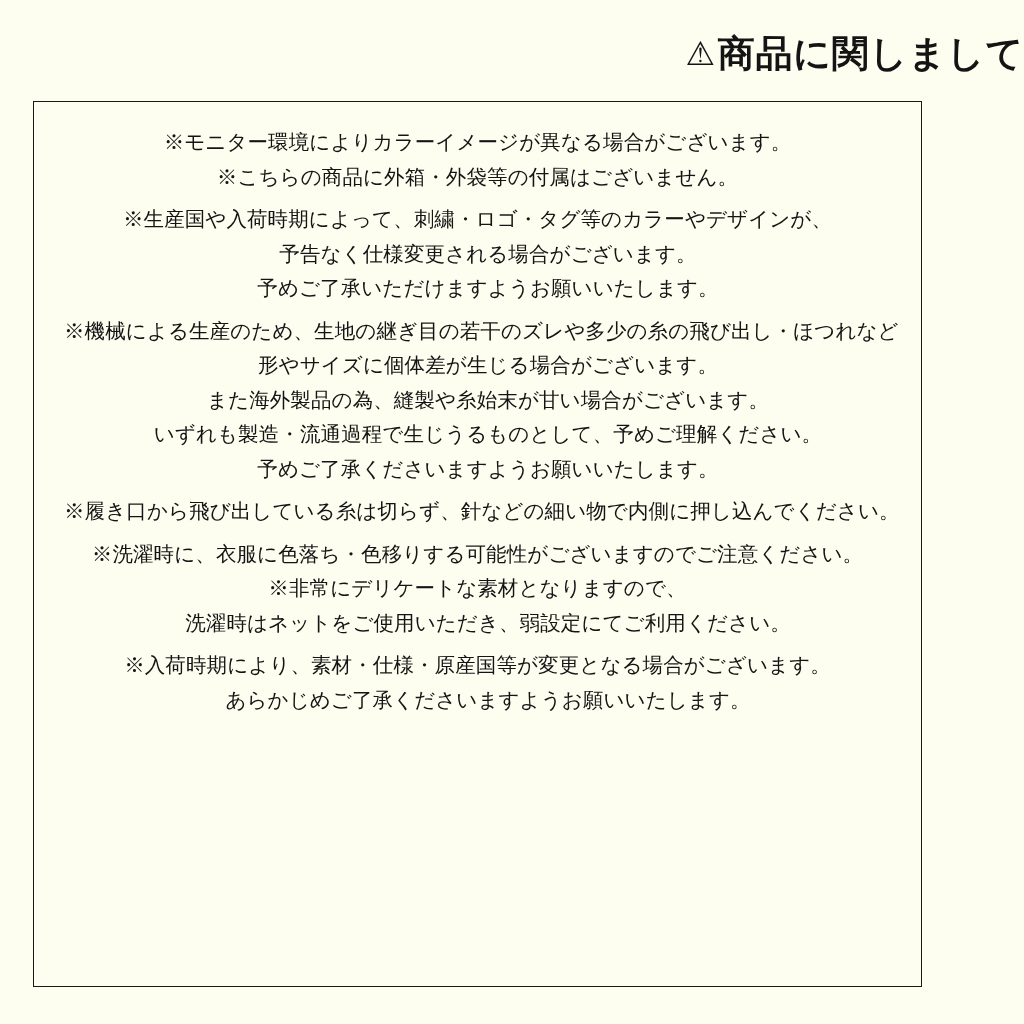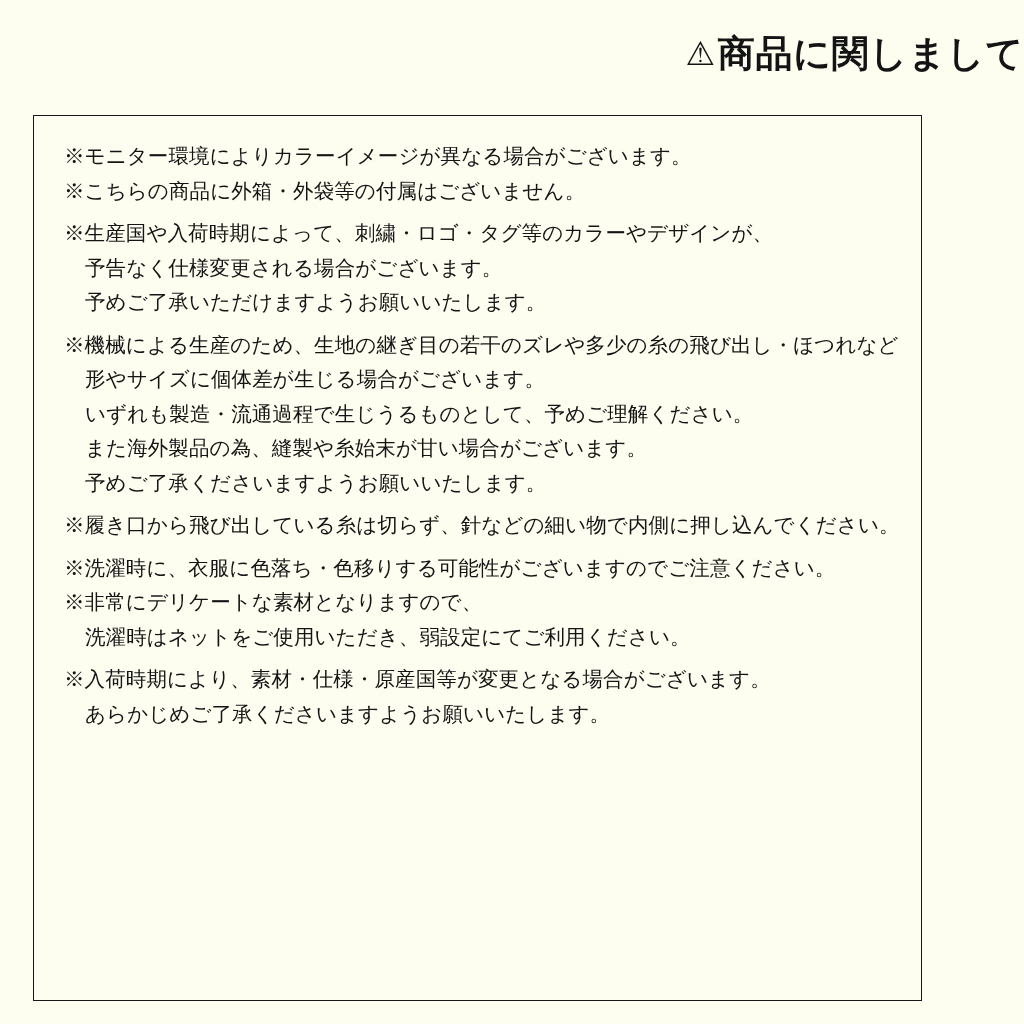--- a/index.html
+++ b/index.html
@@ -36,26 +36,27 @@
   .title .warn-icon {
     font-size: 33px;
     font-weight: normal;
     display: inline-block;
     vertical-align: 0.02em;
     margin-right: 2px;
   }
   .frame {
     position: absolute;
     left: 33px;
-    top: 115px;
+    top: 101px;
     width: 889px;
     height: 886px;
     box-sizing: border-box;
     border: 1.5px solid #181818;
     background: transparent;
+    text-align: center;
   }
   .body-text {
     padding: 30px 30px 0 30px;
     font-size: 20.5px;
     line-height: 1.0;
     color: #141414;
   }
   .block {
     margin-bottom: 22px;
   }
@@ -93,22 +94,22 @@
 
       <div class="block">
         <div class="line">※生産国や入荷時期によって、刺繍・ロゴ・タグ等のカラーやデザインが、</div>
         <div class="line indent">予告なく仕様変更される場合がございます。</div>
         <div class="line indent">予めご了承いただけますようお願いいたします。</div>
       </div>
 
       <div class="block">
         <div class="line">※機械による生産のため、生地の継ぎ目の若干のズレや多少の糸の飛び出し・ほつれなど</div>
         <div class="line indent">形やサイズに個体差が生じる場合がございます。</div>
+        <div class="line indent">また海外製品の為、縫製や糸始末が甘い場合がございます。</div>
         <div class="line indent">いずれも製造・流通過程で生じうるものとして、予めご理解ください。</div>
-        <div class="line indent">また海外製品の為、縫製や糸始末が甘い場合がございます。</div>
         <div class="line indent">予めご了承くださいますようお願いいたします。</div>
       </div>
 
       <div class="block">
         <div class="line">※履き口から飛び出している糸は切らず、針などの細い物で内側に押し込んでください。</div>
       </div>
 
       <div class="block">
         <div class="line">※洗濯時に、衣服に色落ち・色移りする可能性がございますのでご注意ください。</div>
         <div class="line">※非常にデリケートな素材となりますので、</div>

